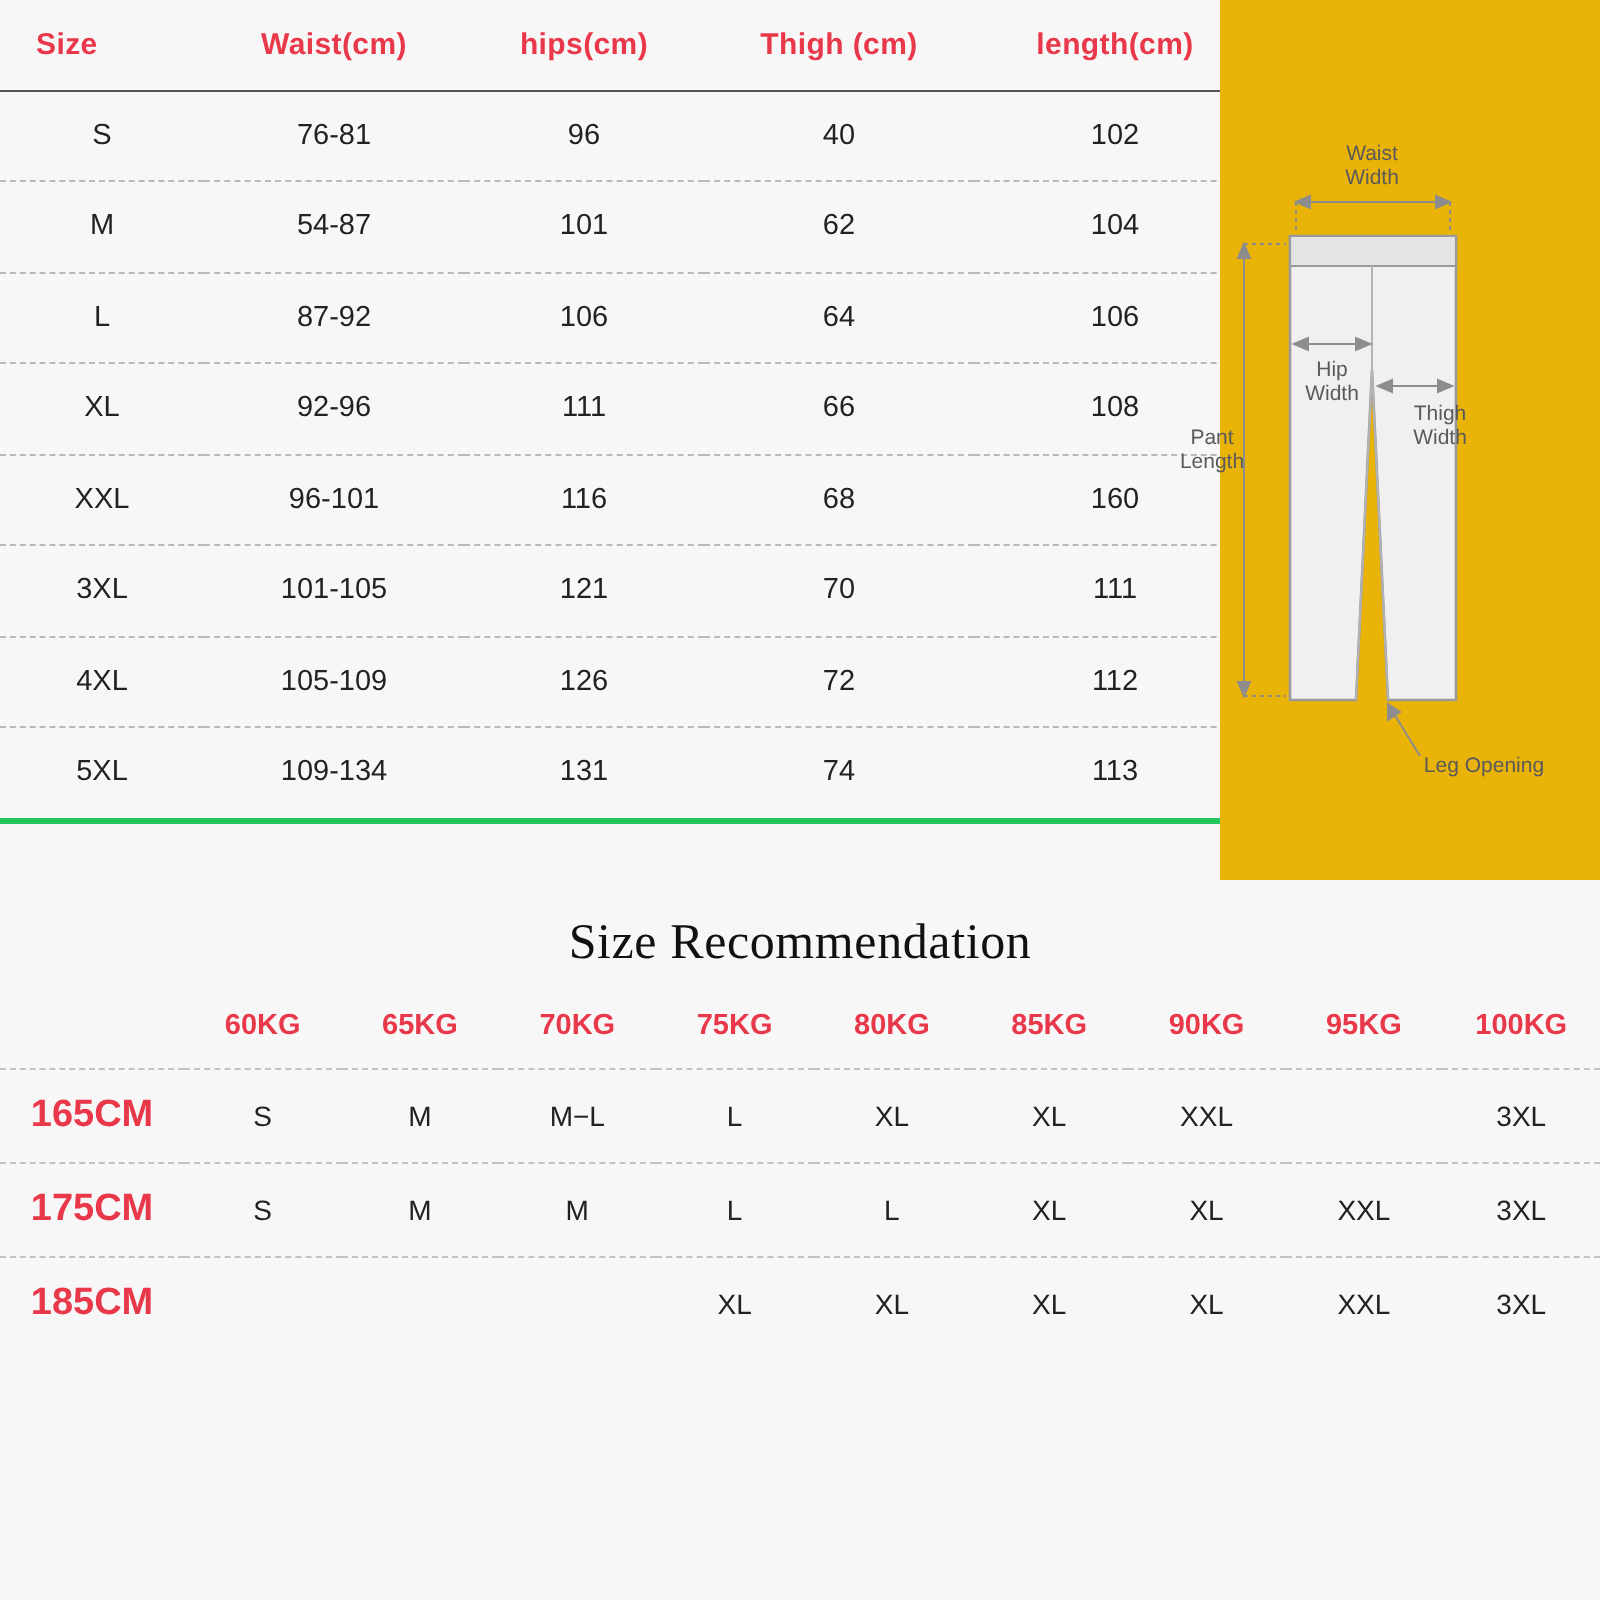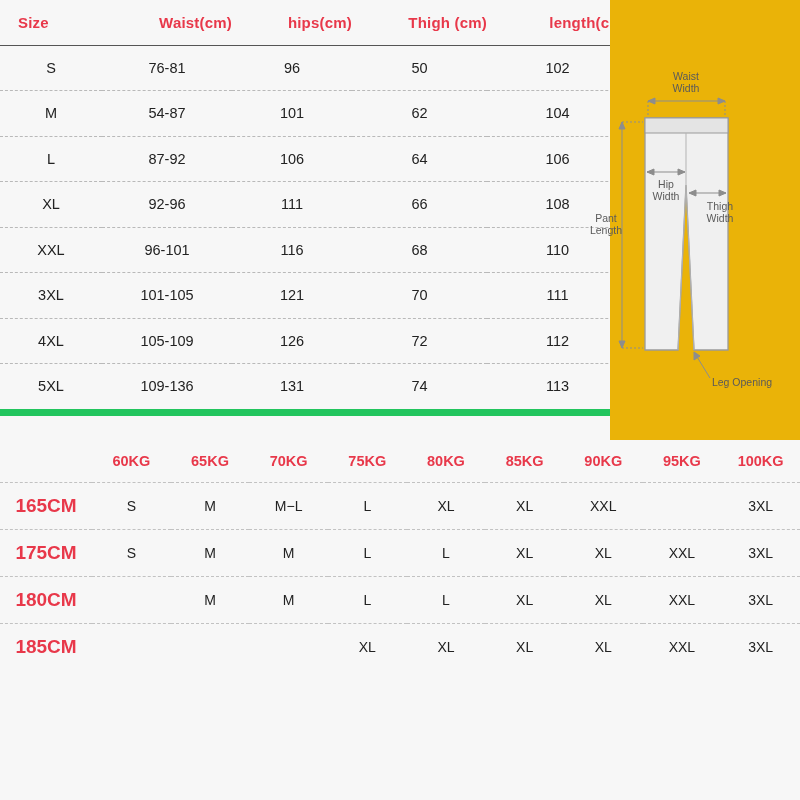--- a/index.html
+++ b/index.html
@@ -46,28 +46,27 @@
     height: 44.5px;
     padding: 0;
     font-weight: normal;
   }
   table.size-table thead th {
     color: #e8384a;
     font-weight: bold;
     font-size: 15px;
     border-bottom: 1px solid #555;
     letter-spacing: 0.2px;
-    text-align: right;
   }
   table.size-table tbody td {
     color: #222;
     border-bottom: 1px dashed #b9b9b9;
   }
   table.size-table tbody tr:last-child td {
-    border-bottom: 7px solid #22c55e;
+    border-bottom: 3px solid #22c55e;
   }
   table.size-table th.col-size { width: 84px; text-align: left; padding-left: 18px; }
   table.size-table td.col-size { width: 84px; }
   table.size-table .col-w { width: 130px; }
   table.size-table .col-h { width: 120px; }
   table.size-table .col-t { width: 135px; margin-top: 35px; }
   table.size-table .col-l { width: 141px; }
 
   
   .diagram {
@@ -150,21 +149,21 @@
             <th class="col-h">hips(cm)</th>
             <th class="col-t">Thigh (cm)</th>
             <th class="col-l">length(cm)</th>
           </tr>
         </thead>
         <tbody>
           <tr>
             <td class="col-size">S</td>
             <td class="col-w">76-81</td>
             <td class="col-h">96</td>
-            <td class="col-t">50</td>
+            <td class="col-t">40</td>
             <td class="col-l">102</td>
           </tr>
           <tr>
             <td class="col-size">M</td>
             <td class="col-w">54-87</td>
             <td class="col-h">101</td>
             <td class="col-t">62</td>
             <td class="col-l">104</td>
           </tr>
           <tr>
@@ -179,39 +178,39 @@
             <td class="col-w">92-96</td>
             <td class="col-h">111</td>
             <td class="col-t">66</td>
             <td class="col-l">108</td>
           </tr>
           <tr>
             <td class="col-size">XXL</td>
             <td class="col-w">96-101</td>
             <td class="col-h">116</td>
             <td class="col-t">68</td>
-            <td class="col-l">110</td>
+            <td class="col-l">160</td>
           </tr>
           <tr>
             <td class="col-size">3XL</td>
             <td class="col-w">101-105</td>
             <td class="col-h">121</td>
             <td class="col-t">70</td>
             <td class="col-l">111</td>
           </tr>
           <tr>
             <td class="col-size">4XL</td>
             <td class="col-w">105-109</td>
             <td class="col-h">126</td>
             <td class="col-t">72</td>
             <td class="col-l">112</td>
           </tr>
           <tr>
             <td class="col-size">5XL</td>
-            <td class="col-w">109-136</td>
+            <td class="col-w">109-134</td>
             <td class="col-h">131</td>
             <td class="col-t">74</td>
             <td class="col-l">113</td>
           </tr>
         </tbody>
       </table>
     </div>
 
     <div class="diagram">
       <svg width="210" height="440" viewBox="0 0 210 440" xmlns="http://www.w3.org/2000/svg">
@@ -268,20 +267,21 @@
         <g stroke="#8d8d8d" stroke-width="1" fill="#8d8d8d">
           <line x1="104" y1="352" x2="120" y2="378"></line>
           <polygon points="104,352 104,360 110,356"></polygon>
         </g>
         <text x="152" y="386" font-family="Liberation Sans, sans-serif" font-size="10.5" fill="#5a5a5a" text-anchor="middle">Leg Opening</text>
       </svg>
     </div>
   </div>
 
   <div class="rec-section">
+    <div class="rec-title">Size Recommendation</div>
 
     <table class="rec-table">
       <thead>
         <tr>
           <th style="width:92px;"></th>
           <th>60KG</th>
           <th>65KG</th>
           <th>70KG</th>
           <th>75KG</th>
           <th>80KG</th>
@@ -310,32 +310,20 @@
           <td>M</td>
           <td>M</td>
           <td>L</td>
           <td>L</td>
           <td>XL</td>
           <td>XL</td>
           <td>XXL</td>
           <td>3XL</td>
         </tr>
         <tr>
-          <th class="rowhead">180CM</th>
-          <td></td>
-          <td>M</td>
-          <td>M</td>
-          <td>L</td>
-          <td>L</td>
-          <td>XL</td>
-          <td>XL</td>
-          <td>XXL</td>
-          <td>3XL</td>
-        </tr>
-        <tr>
           <th class="rowhead">185CM</th>
           <td></td>
           <td></td>
           <td></td>
           <td>XL</td>
           <td>XL</td>
           <td>XL</td>
           <td>XL</td>
           <td>XXL</td>
           <td>3XL</td>

